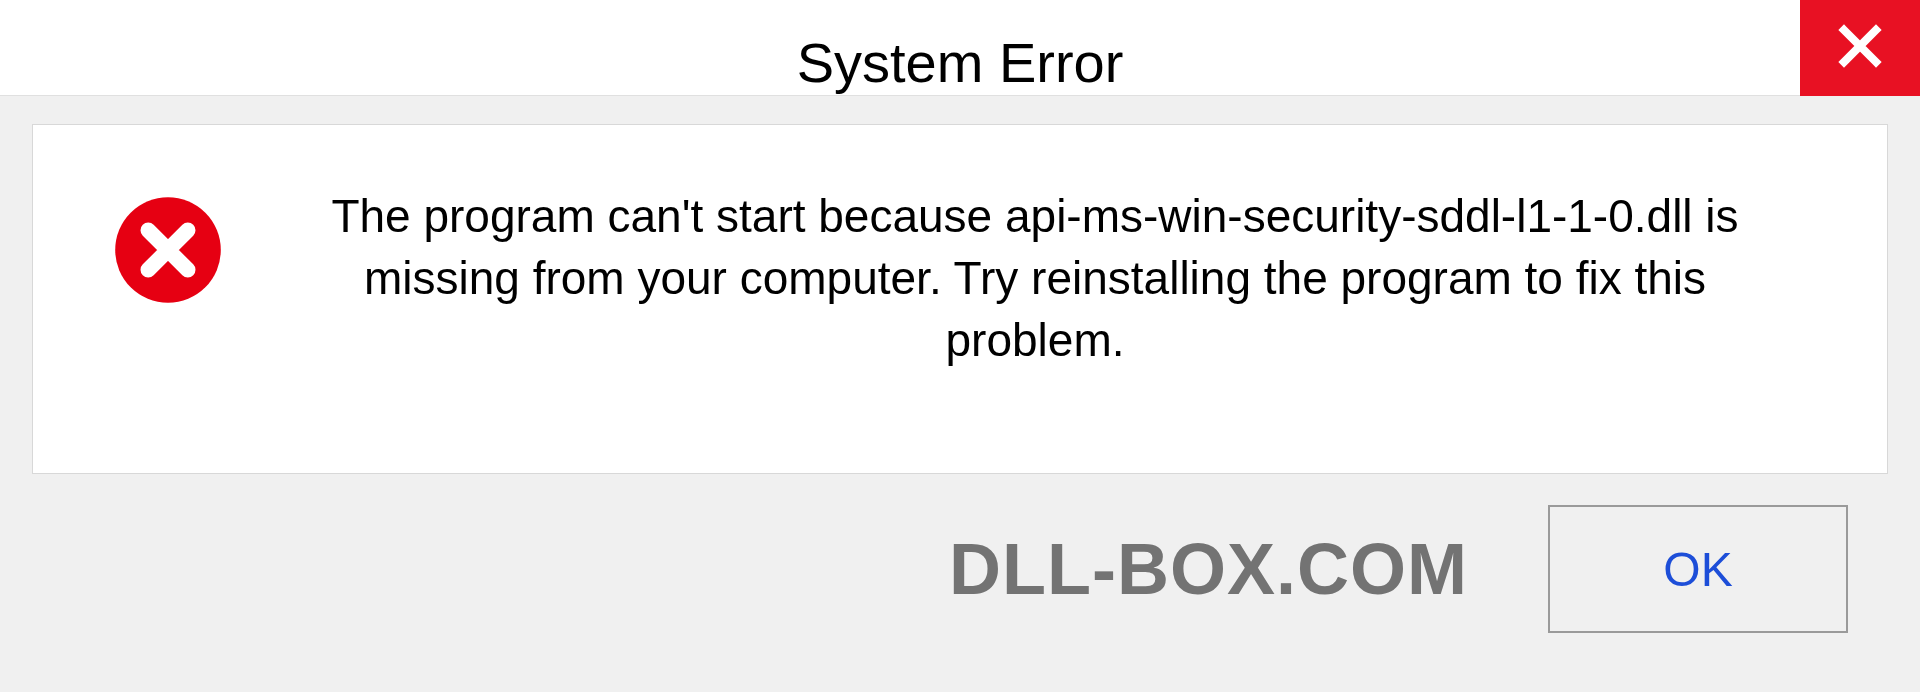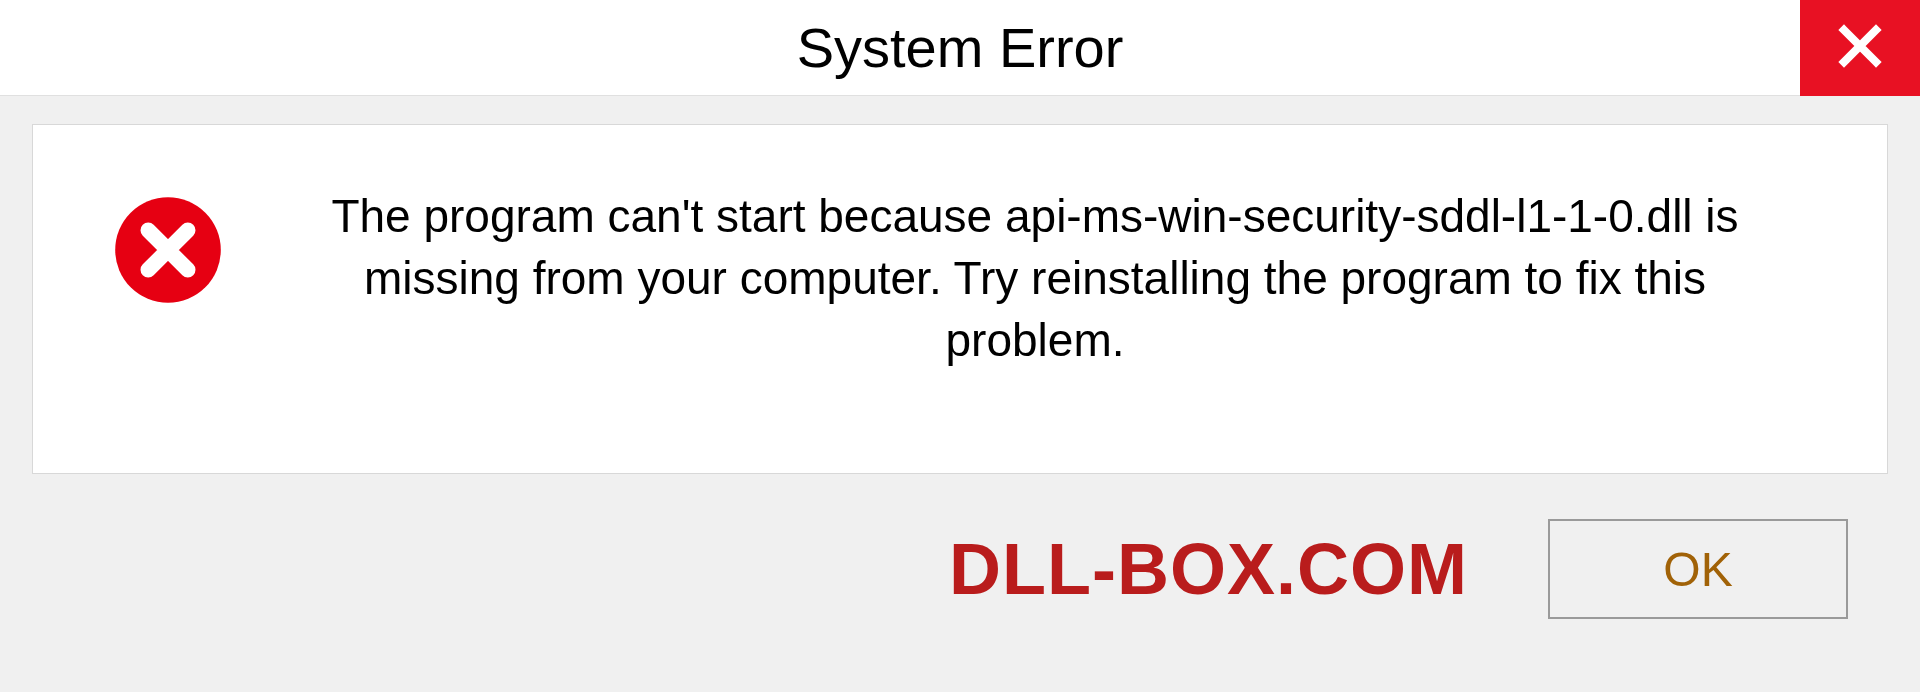--- a/index.html
+++ b/index.html
@@ -12,21 +12,21 @@
       background: #f0f0f0;
       width: 1920px;
       height: 692px;
       position: relative;
       overflow: hidden;
     }
     .titlebar {
       height: 96px;
       background: #ffffff;
       display: flex;
-      align-items: center;
+      align-items: flex-end;
       justify-content: center;
       position: relative;
       border-bottom: 1px solid #e0e0e0;
     }
     .title {
       font-size: 56px;
       font-weight: 400;
       color: #000000;
     }
     .close-btn {
@@ -76,31 +76,31 @@
       height: 190px;
       display: flex;
       align-items: center;
       justify-content: flex-end;
       gap: 80px;
       padding-right: 40px;
     }
     .watermark {
       font-size: 72px;
       font-weight: 700;
-      color: #b91c1c;
+      color: #737373;
       letter-spacing: 1px;
       font-family: Arial, sans-serif;
     }
     .ok-button {
       width: 300px;
-      height: 100px;
+      height: 128px;
       background: #f0f0f0;
       border: 2px solid #9a9a9a;
       font-size: 48px;
-      color: #a16207;
+      color: #1d4ed8;
       cursor: pointer;
       font-family: "Segoe UI", Tahoma, sans-serif;
     }
   </style>
 </head>
 <body>
 
 <div class="titlebar">
   <div class="title">System Error</div>
   <div class="close-btn">

